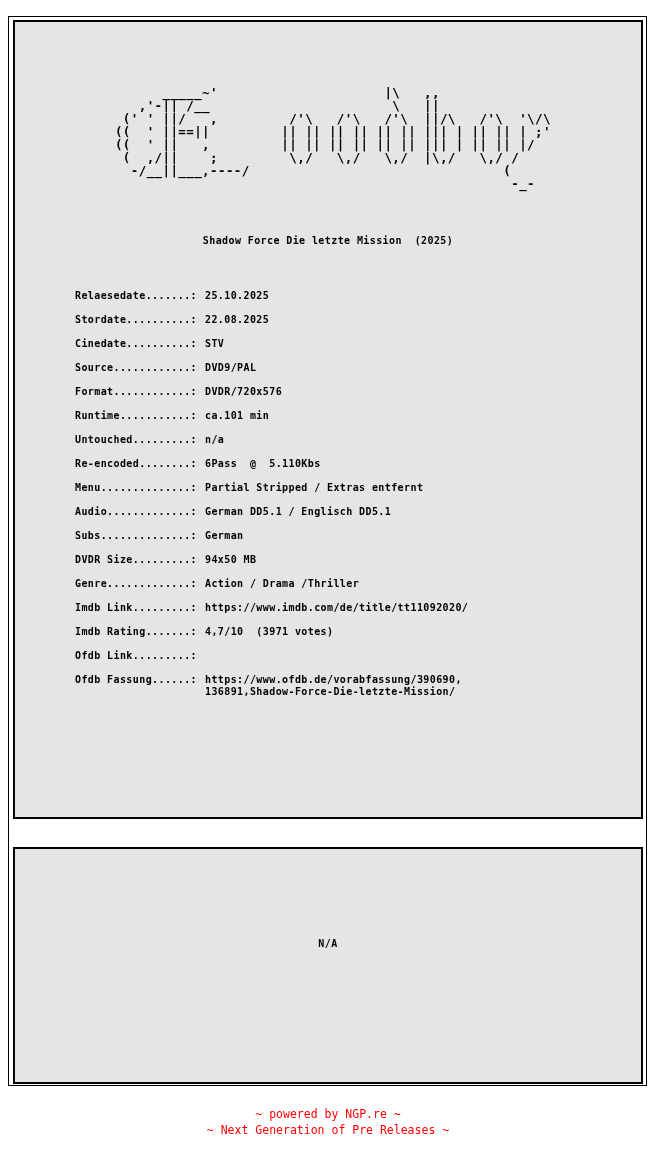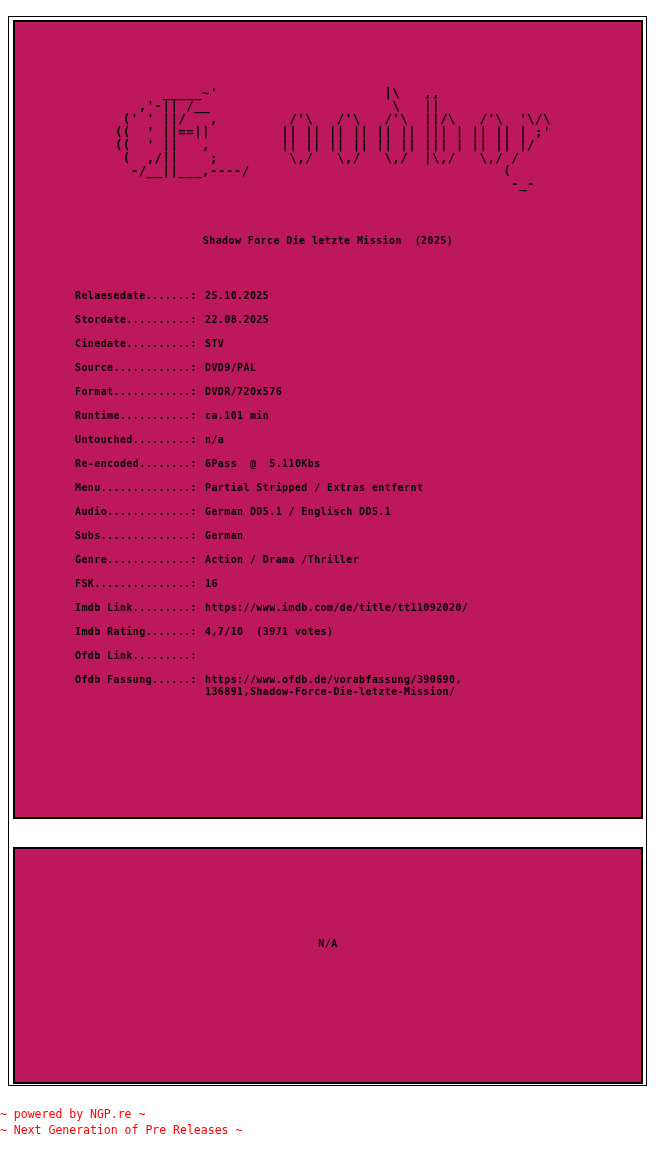--- a/index.html
+++ b/index.html
@@ -22,21 +22,21 @@
     width: 637px;
     height: 1068px;
     border: 1.5px solid #000000;
   }
   .panel {
     position: absolute;
     left: 13px;
     width: 630px;
     border: 2px solid #000000;
     box-sizing: border-box;
-    background: #be185d;
+    background: #e5e5e5;
   }
   .main-panel   { top: 20px;  height: 799px; }
   .notes-header { top: 823px; height: 22px; text-align: center; margin-top: 45px; }
   .notes-panel  { top: 847px; height: 237px; }
 
   .mono-b {
     font-weight: bold;
     font-size: 10px;
     letter-spacing: 0.4px;
     color: #000000;
@@ -81,21 +81,21 @@
   .notes-content {
     text-align: center;
     padding-top: 88px;
     line-height: 13px;
   }
   .footer {
     position: absolute;
     top: 1106px;
     left: 0;
     width: 100%;
-    text-align: left;
+    text-align: center;
     font-family: "DejaVu Sans Mono", monospace;
     font-size: 11.5px;
     line-height: 16px;
     font-weight: normal;
   }
 </style>
 </head>
 <body>
 
 <div class="outer-frame"></div>
@@ -117,22 +117,22 @@
       <div class="field-row"><span class="field-label">Stordate..........:</span><span class="field-value">22.08.2025</span></div>
       <div class="field-row"><span class="field-label">Cinedate..........:</span><span class="field-value">STV</span></div>
       <div class="field-row"><span class="field-label">Source............:</span><span class="field-value">DVD9/PAL</span></div>
       <div class="field-row"><span class="field-label">Format............:</span><span class="field-value">DVDR/720x576</span></div>
       <div class="field-row"><span class="field-label">Runtime...........:</span><span class="field-value">ca.101 min</span></div>
       <div class="field-row"><span class="field-label">Untouched.........:</span><span class="field-value">n/a</span></div>
       <div class="field-row"><span class="field-label">Re-encoded........:</span><span class="field-value">6Pass  @  5.110Kbs</span></div>
       <div class="field-row"><span class="field-label">Menu..............:</span><span class="field-value">Partial Stripped / Extras entfernt</span></div>
       <div class="field-row"><span class="field-label">Audio.............:</span><span class="field-value">German DD5.1 / Englisch DD5.1</span></div>
       <div class="field-row"><span class="field-label">Subs..............:</span><span class="field-value">German</span></div>
+      <div class="field-row"><span class="field-label">DVDR Size.........:</span><span class="field-value">94x50 MB</span></div>
       <div class="field-row"><span class="field-label">Genre.............:</span><span class="field-value">Action / Drama /Thriller</span></div>
-      <div class="field-row"><span class="field-label">FSK...............:</span><span class="field-value">16</span></div>
       <div class="field-row"><span class="field-label">Imdb Link.........:</span><span class="field-value">https://www.imdb.com/de/title/tt11092020/</span></div>
       <div class="field-row"><span class="field-label">Imdb Rating.......:</span><span class="field-value">4,7/10  (3971 votes)</span></div>
       <div class="field-row"><span class="field-label">Ofdb Link.........:</span></div>
       <div class="field-row"><span class="field-label">Ofdb Fassung......:</span><span class="field-value">https://www.ofdb.de/vorabfassung/390690,
 136891,Shadow-Force-Die-letzte-Mission/</span></div>
     </div>
 </div>
 
 <div class="panel notes-header">
   <div class="notes-header-text mono-b">Notes</div>

